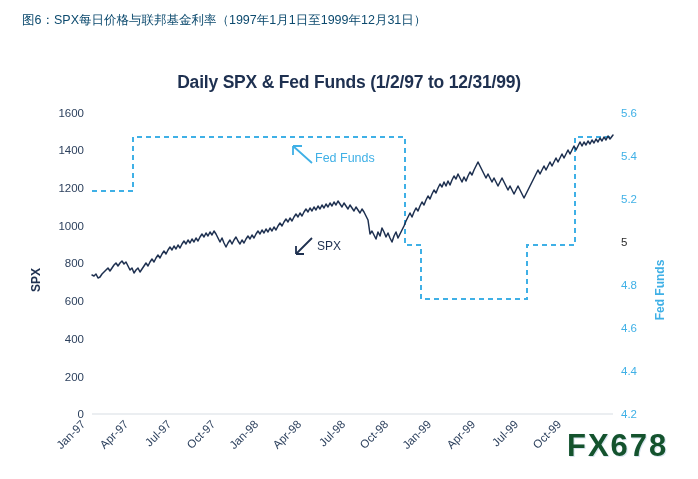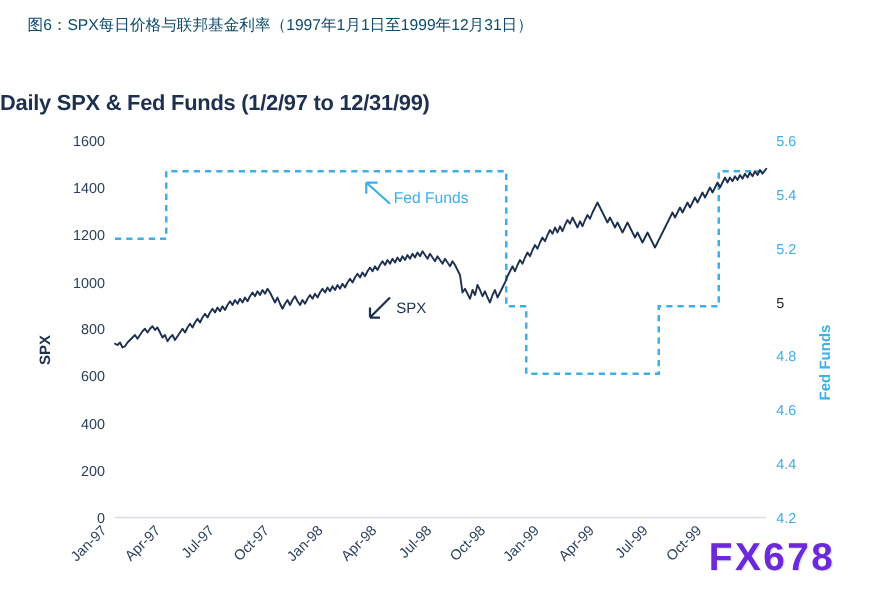--- a/index.html
+++ b/index.html
@@ -22,21 +22,21 @@
     color: #0c4a6e;
     font-family: "Liberation Sans", sans-serif;
     letter-spacing: 0px;
     white-space: nowrap;
   }
   #chart-title {
     position: absolute;
     left: 0;
     top: 72px;
     width: 698px;
-    text-align: left;
+    text-align: center;
     font-size: 17.5px;
     font-weight: bold;
     color: #1e3050;
     letter-spacing: -0.2px;
   }
   #plot-wrap {
     position: absolute;
     left: 0;
     top: 0;
     width: 698px;
@@ -77,21 +77,21 @@
     font-size: 12.5px;
     fill: #3fb0e6;
   }
   #watermark {
     position: absolute;
     left: 567px;
     top: 428px;
     font-size: 31px;
     font-weight: bold;
     letter-spacing: 2px;
-    color: #6d28d9;
+    color: #14532d;
     text-shadow: 1px 1px 0 #d8e4ef, 0 0 1px #cfe0ee;
     font-family: "Liberation Sans", sans-serif;
     pointer-events: none;
   }
 </style>
 </head>
 <body>
 
 <div id="caption">图6：SPX每日价格与联邦基金利率（1997年1月1日至1999年12月31日）</div>
 

